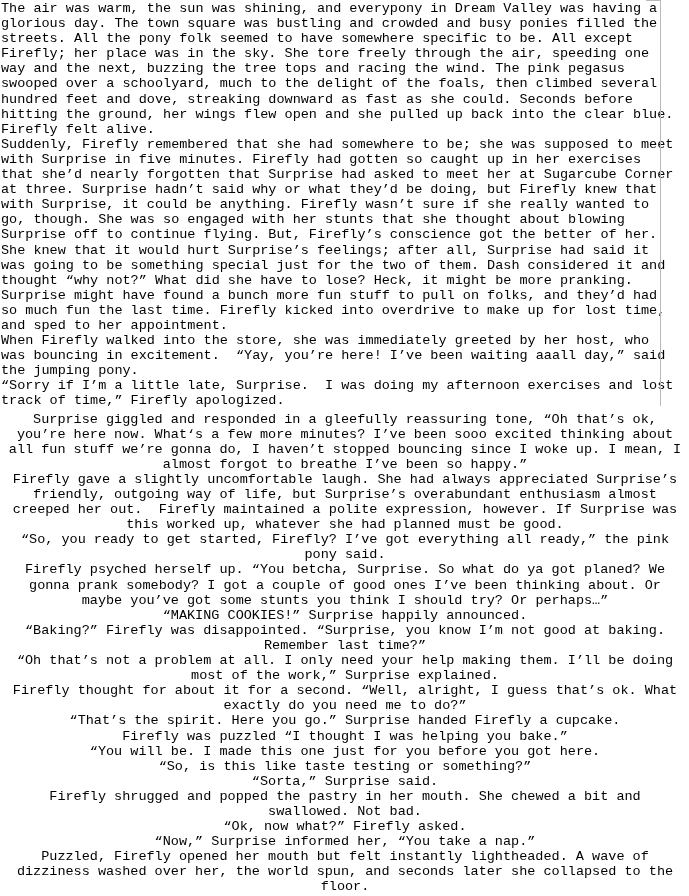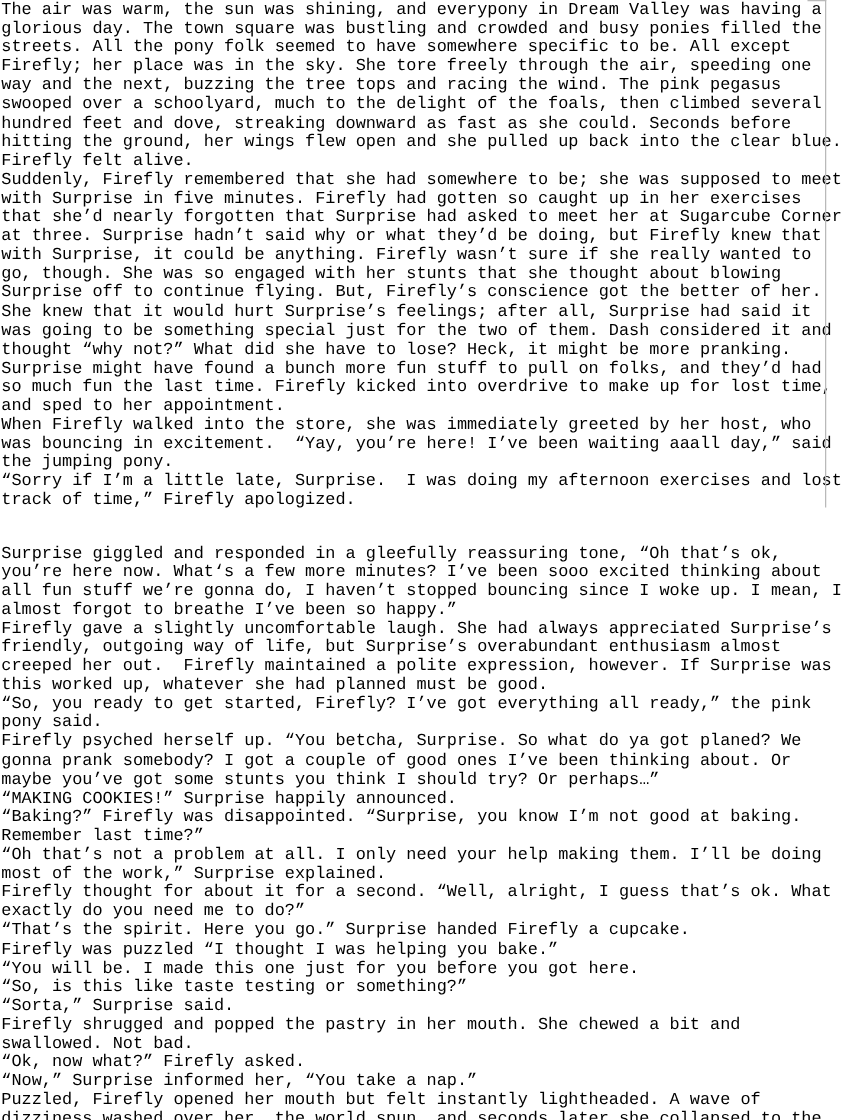--- a/index.html
+++ b/index.html
@@ -21,29 +21,30 @@
     height: 896px;
     background: #ffffff;
   }
   .story-text {
     font-family: "Liberation Mono", "DejaVu Sans Mono", monospace;
     font-size: 13.5px;
     line-height: 15.1px;
     color: #000000;
     white-space: pre;
     margin: 0;
-    padding: 12px;
+    padding: 0;
   }
   .block-1 {
     padding-top: 1px;
     padding-left: 1px;
   }
   .block-2 {
     margin-top: 3px;
     padding-left: 1px;
+    text-align: center;
   }
   .frame-border-right {
     position: absolute;
     top: 0;
     left: 660px;
     width: 1px;
     height: 406px;
     background: #b9b9b9;
   }
   .frame-border-top {

